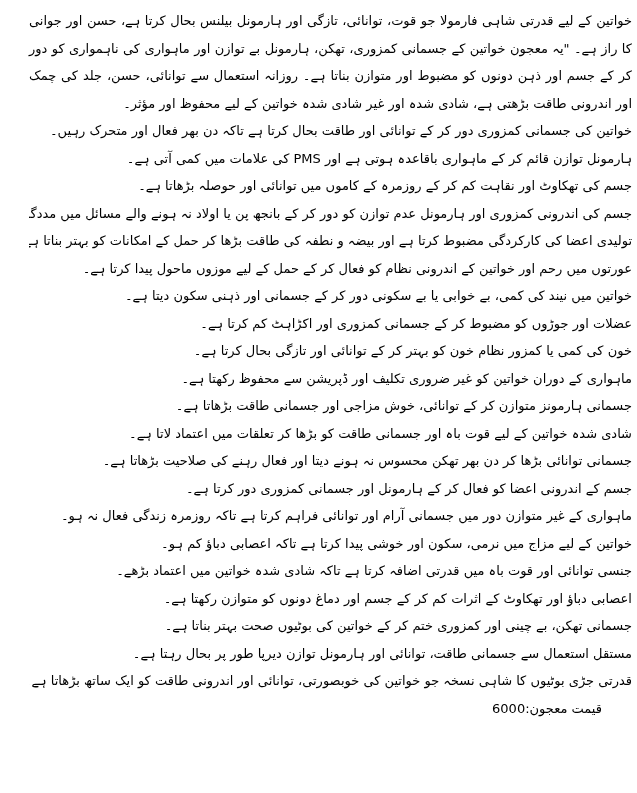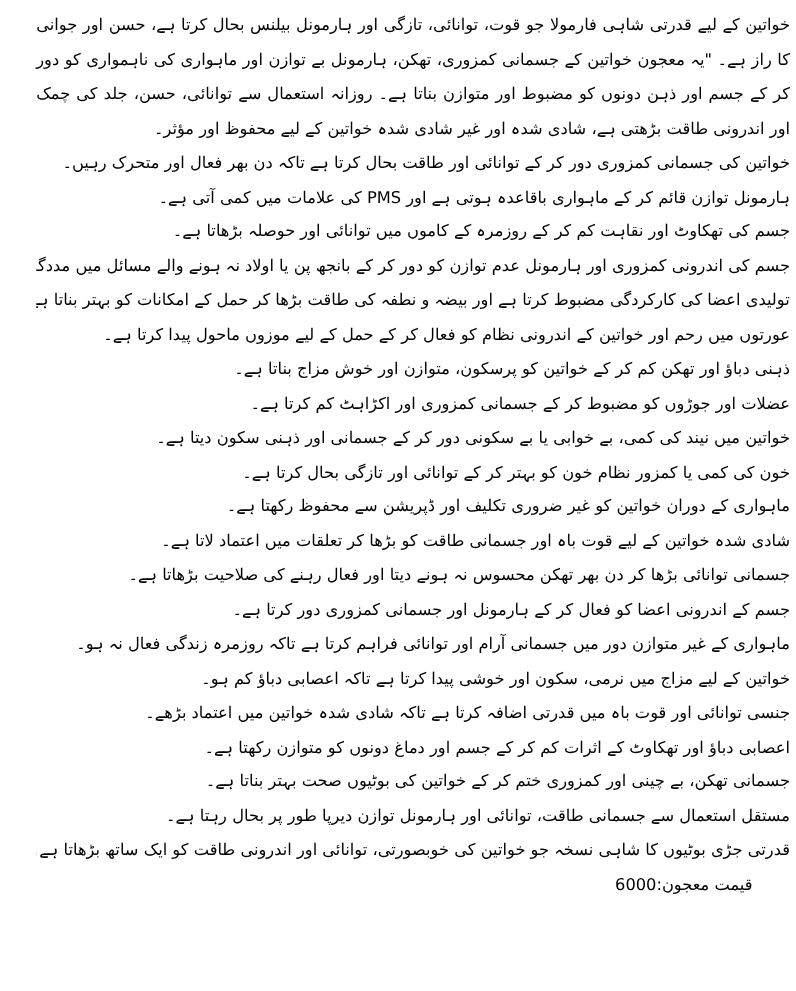--- a/index.html
+++ b/index.html
@@ -42,25 +42,25 @@
 <div class="doc" dir="rtl">
   <p class="intro">خواتین کے لیے قدرتی شاہی فارمولا جو قوت، توانائی، تازگی اور ہارمونل بیلنس بحال کرتا ہے، حسن اور جوانی کا راز ہے۔ "یہ معجون خواتین کے جسمانی کمزوری، تھکن، ہارمونل بے توازن اور ماہواری کی ناہمواری کو دور کر کے جسم اور ذہن دونوں کو مضبوط اور متوازن بناتا ہے۔ روزانہ استعمال سے توانائی، حسن، جلد کی چمک اور اندرونی طاقت بڑھتی ہے، شادی شدہ اور غیر شادی شدہ خواتین کے لیے محفوظ اور مؤثر۔</p>
 
   <div id="benefits">
       <p class="line">خواتین کی جسمانی کمزوری دور کر کے توانائی اور طاقت بحال کرتا ہے تاکہ دن بھر فعال اور متحرک رہیں۔</p>
       <p class="line">ہارمونل توازن قائم کر کے ماہواری باقاعدہ ہوتی ہے اور PMS کی علامات میں کمی آتی ہے۔</p>
       <p class="line">جسم کی تھکاوٹ اور نقاہت کم کر کے روزمرہ کے کاموں میں توانائی اور حوصلہ بڑھاتا ہے۔</p>
       <p class="line">جسم کی اندرونی کمزوری اور ہارمونل عدم توازن کو دور کر کے بانجھ پن یا اولاد نہ ہونے والے مسائل میں مددگار ثابت ہوتا ہے۔</p>
       <p class="line">تولیدی اعضا کی کارکردگی مضبوط کرتا ہے اور بیضہ و نطفہ کی طاقت بڑھا کر حمل کے امکانات کو بہتر بناتا ہے۔</p>
       <p class="line">عورتوں میں رحم اور خواتین کے اندرونی نظام کو فعال کر کے حمل کے لیے موزوں ماحول پیدا کرتا ہے۔</p>
-      <p class="line">ذہنی دباؤ اور تھکن کم کر کے خواتین کو پرسکون، متوازن اور خوش مزاج بناتا ہے۔</p>
+      <p class="line">خواتین میں نیند کی کمی، بے خوابی یا بے سکونی دور کر کے جسمانی اور ذہنی سکون دیتا ہے۔</p>
       <p class="line">عضلات اور جوڑوں کو مضبوط کر کے جسمانی کمزوری اور اکڑاہٹ کم کرتا ہے۔</p>
-      <p class="line">خواتین میں نیند کی کمی، بے خوابی یا بے سکونی دور کر کے جسمانی اور ذہنی سکون دیتا ہے۔</p>
       <p class="line">خون کی کمی یا کمزور نظام خون کو بہتر کر کے توانائی اور تازگی بحال کرتا ہے۔</p>
       <p class="line">ماہواری کے دوران خواتین کو غیر ضروری تکلیف اور ڈپریشن سے محفوظ رکھتا ہے۔</p>
+      <p class="line">جسمانی ہارمونز متوازن کر کے توانائی، خوش مزاجی اور جسمانی طاقت بڑھاتا ہے۔</p>
       <p class="line">شادی شدہ خواتین کے لیے قوت باہ اور جسمانی طاقت کو بڑھا کر تعلقات میں اعتماد لاتا ہے۔</p>
       <p class="line">جسمانی توانائی بڑھا کر دن بھر تھکن محسوس نہ ہونے دیتا اور فعال رہنے کی صلاحیت بڑھاتا ہے۔</p>
       <p class="line">جسم کے اندرونی اعضا کو فعال کر کے ہارمونل اور جسمانی کمزوری دور کرتا ہے۔</p>
       <p class="line">ماہواری کے غیر متوازن دور میں جسمانی آرام اور توانائی فراہم کرتا ہے تاکہ روزمرہ زندگی فعال نہ ہو۔</p>
       <p class="line">خواتین کے لیے مزاج میں نرمی، سکون اور خوشی پیدا کرتا ہے تاکہ اعصابی دباؤ کم ہو۔</p>
       <p class="line">جنسی توانائی اور قوت باہ میں قدرتی اضافہ کرتا ہے تاکہ شادی شدہ خواتین میں اعتماد بڑھے۔</p>
       <p class="line">اعصابی دباؤ اور تھکاوٹ کے اثرات کم کر کے جسم اور دماغ دونوں کو متوازن رکھتا ہے۔</p>
       <p class="line">جسمانی تھکن، بے چینی اور کمزوری ختم کر کے خواتین کی بوٹیوں صحت بہتر بناتا ہے۔</p>
       <p class="line">مستقل استعمال سے جسمانی طاقت، توانائی اور ہارمونل توازن دیرپا طور پر بحال رہتا ہے۔</p>
       <p class="line">قدرتی جڑی بوٹیوں کا شاہی نسخہ جو خواتین کی خوبصورتی، توانائی اور اندرونی طاقت کو ایک ساتھ بڑھاتا ہے۔</p>

